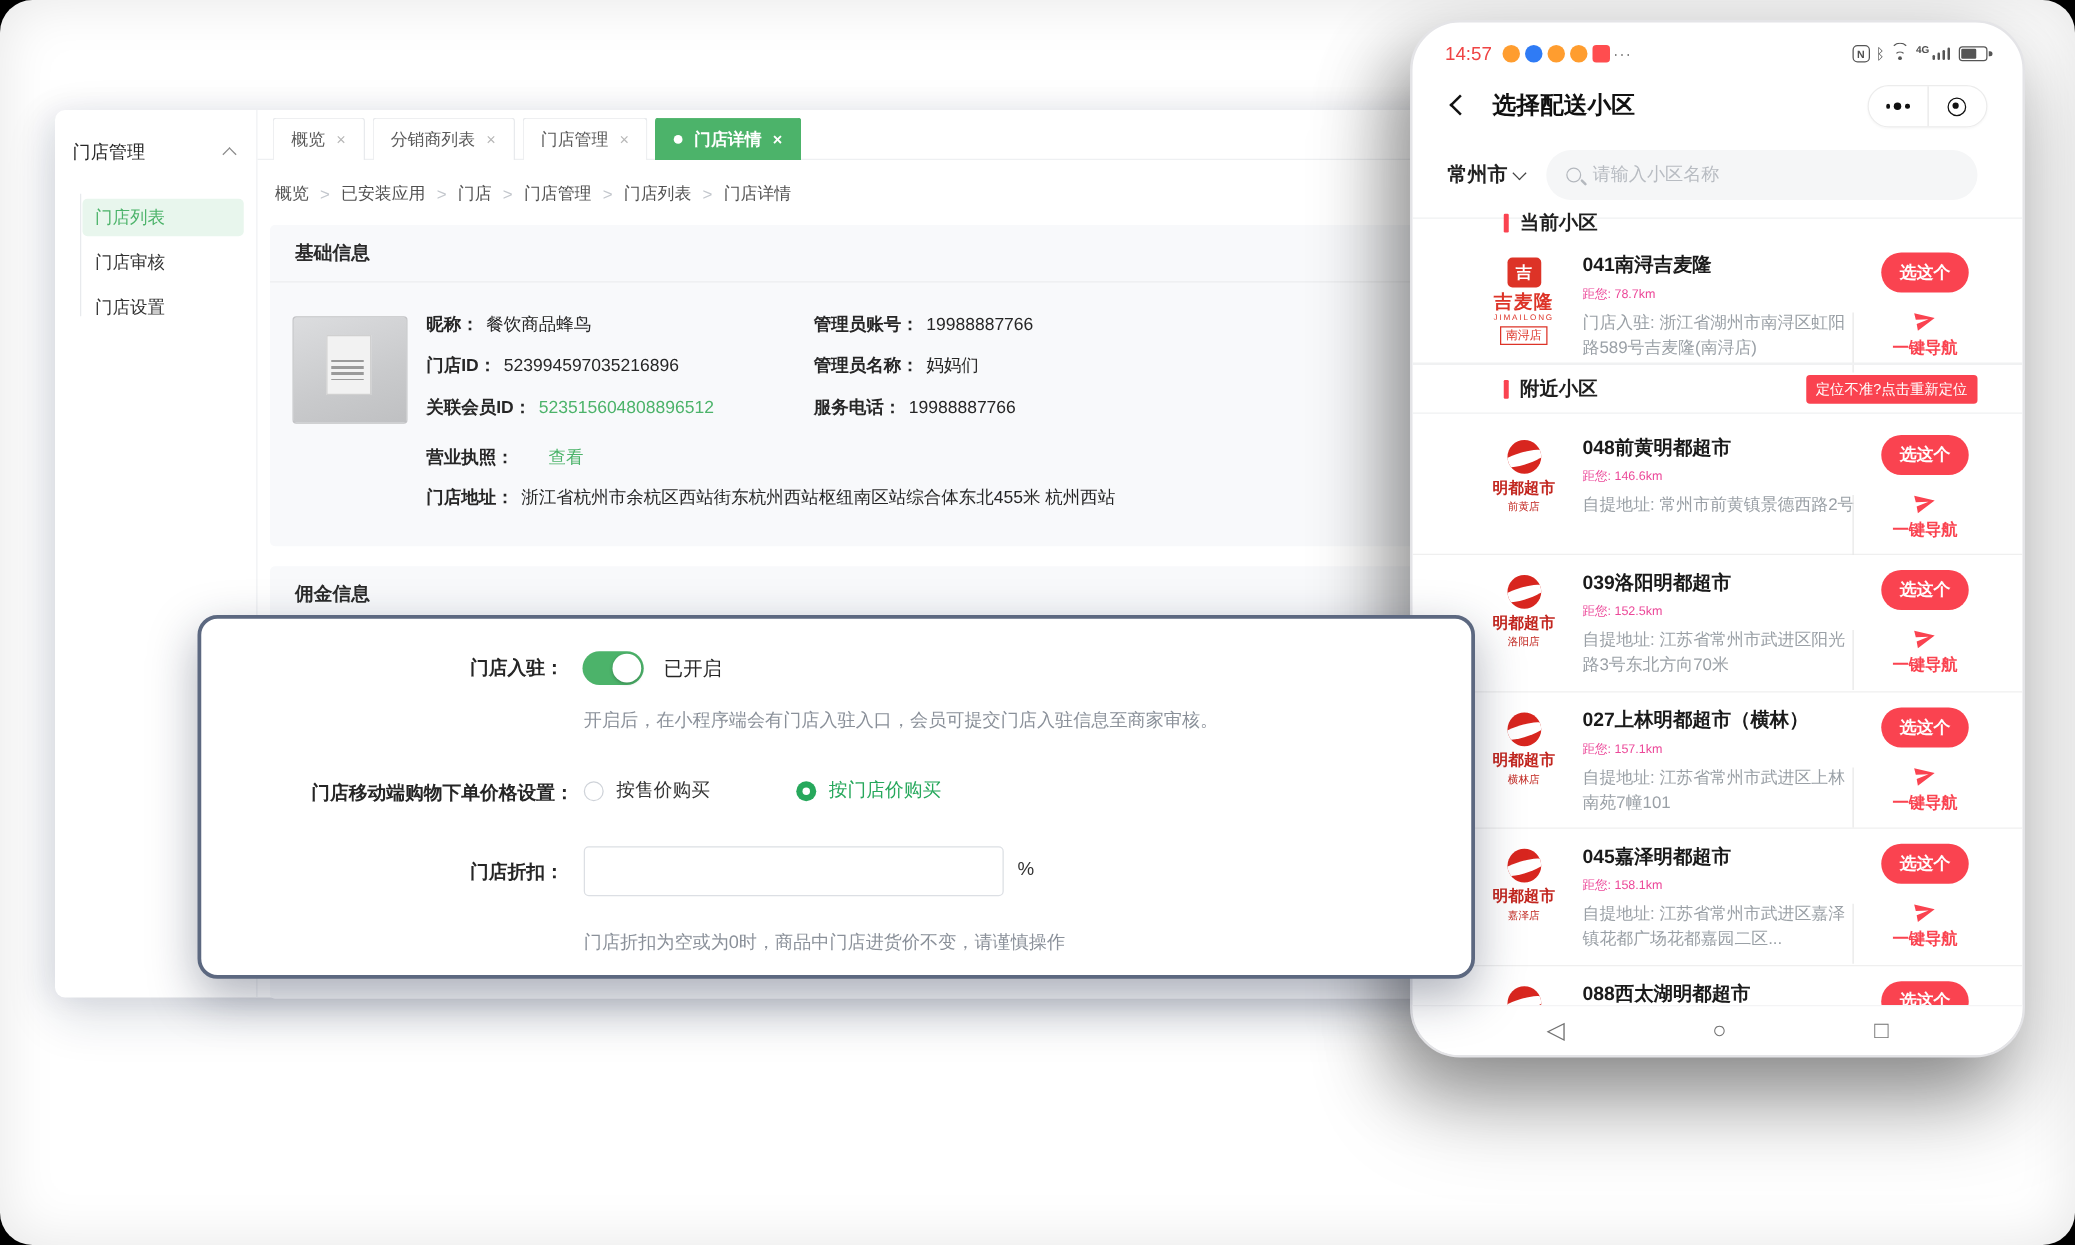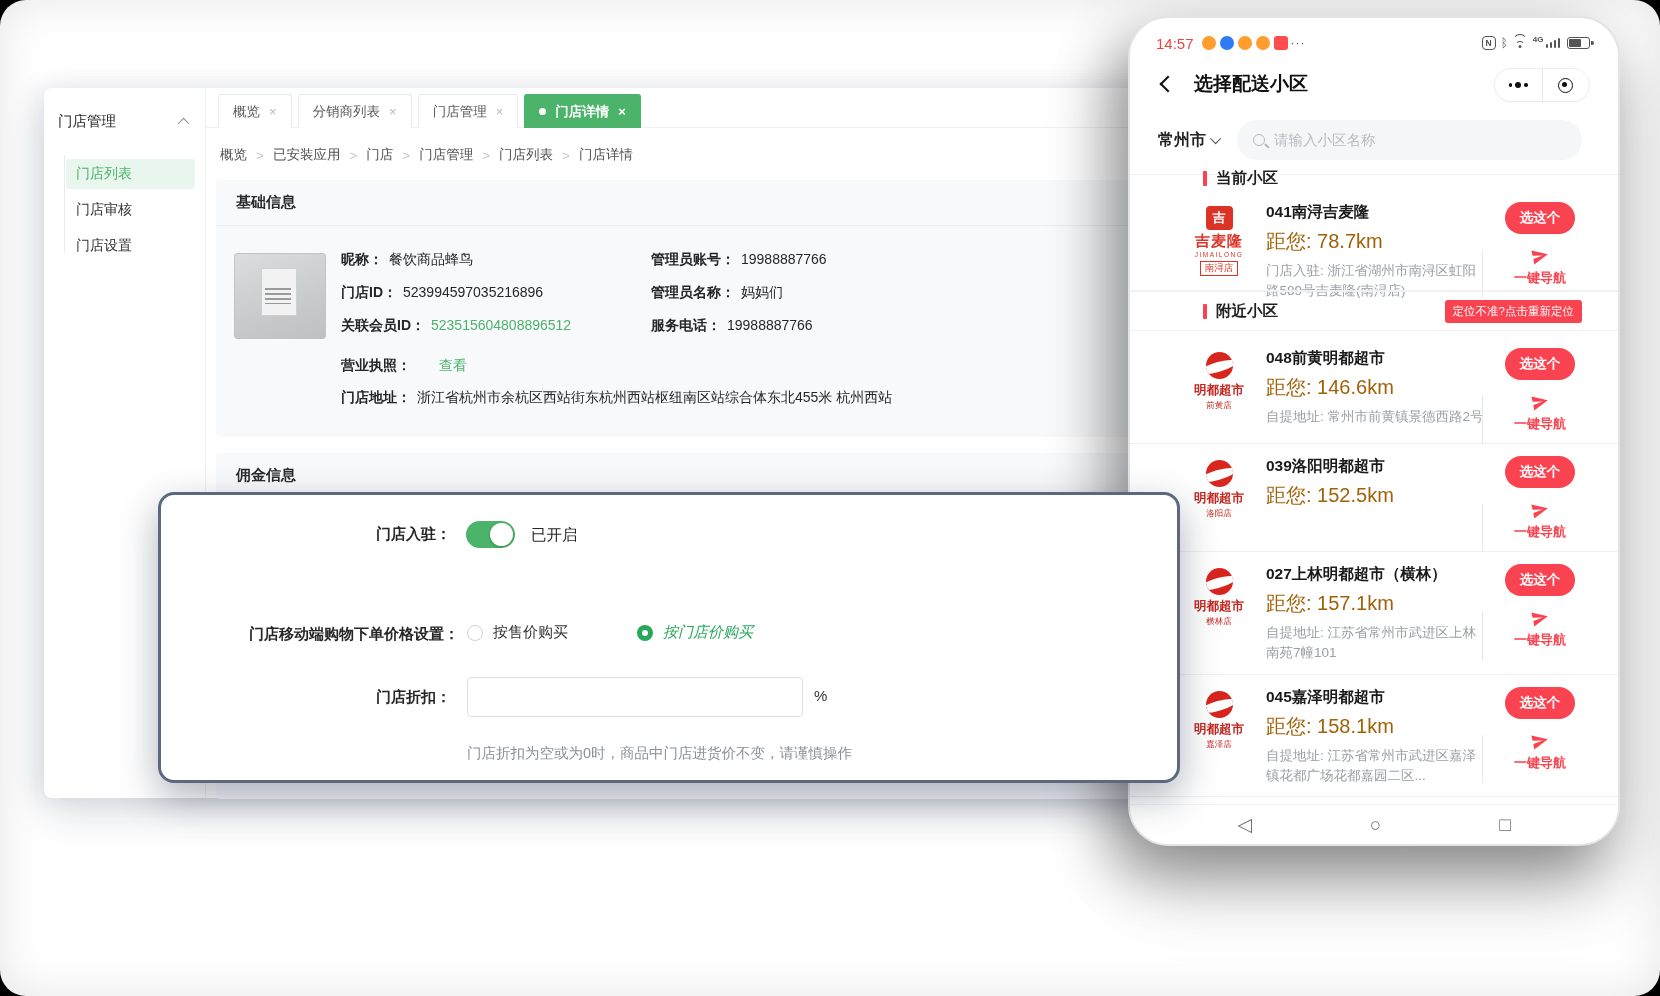--- a/index.html
+++ b/index.html
@@ -65,21 +65,21 @@
   .c-label { position:absolute; text-align:right; font-size:15px; font-weight:bold; color:#262626; }
   .toggle { position:absolute; left:305px; top:26px; width:49px; height:27px; border-radius:14px; background:#4cb36a; cursor:pointer; }
   .toggle::after { content:''; position:absolute; right:2px; top:2px; width:23px; height:23px; border-radius:50%; background:#fff; box-shadow:0 1px 3px rgba(0,0,0,.25); }
   .c-state { position:absolute; left:370px; top:30px; font-size:15.5px; color:#262626; }
   .c-hint { position:absolute; left:306px; font-size:14.5px; color:#8a9099; }
   .radio-row { position:absolute; top:128px; left:306px; display:flex; align-items:center; gap:10px; font-size:15px; color:#333; cursor:pointer; }
   .radio-row.second { left:476px; }
   .rdo { width:16px; height:16px; border-radius:50%; border:1px solid #cfd3d9; background:#fff; flex:none; }
   .rdo.on { border:none; background:#27a85c; position:relative; }
   .rdo.on::after { content:''; position:absolute; left:5px; top:5px; width:6px; height:6px; border-radius:50%; background:#fff; }
-  .radio-row.sel-label { color:#27a85c;font-style:italic; }
+  .radio-row.sel-label { color:#27a85c; }
   .disc-input { position:absolute; left:306px; top:182px; width:336px; height:40px; border:1px solid #dcdfe4; border-radius:4px; font-size:15px; padding:0 10px; color:#333; background:#fff; }
   .disc-unit { position:absolute; left:653px; top:192px; font-size:15px; color:#333; }
 
   
   .phone {
     position:absolute; left:1128px; top:16px; width:492px; height:830px; z-index:20;
     background:#fff; border:2px solid #e4e4e7; border-radius:40px; overflow:hidden;
     box-shadow: -20px 26px 55px rgba(0,0,0,.30), 0 34px 80px rgba(0,0,0,.25);
   }
   .statusbar { position:absolute; top:12px; left:26px; right:28px; height:26px; display:flex; align-items:center; }
@@ -128,21 +128,21 @@
   .redbar { width:4px; height:15px; background:#fa4350; border-radius:1px; margin-right:9px; flex:none; }
   .p-sec-title { font-size:15.5px; font-weight:bold; color:#1f1f1f; }
   .reloc-badge { margin-left:auto; background:#fa4350; color:#fff; font-size:11.5px; padding:4px 8px; border-radius:3px; cursor:pointer; }
 
   .hr { position:absolute; left:0; right:0; height:1px; background:#f0f1f2; }
 
   .item { display:flex; align-items:flex-start; padding:12px 34px 10px 46px; }
   .logo-col { width:86px; flex:none; display:flex; flex-direction:column; align-items:center; padding-top:4px; text-align:center; }
   .info-col { flex:1; min-width:0; padding-right:8px; padding-left:4px; }
   .name { font-size:15.5px; font-weight:bold; color:#1a1a1a; }
-  .dist { font-size:20px; color:#a16207; margin-top:5px; }
+  .dist { font-size:10px; color:#ec4899; margin-top:5px; }
   .addr { font-size:13.5px; color:#9aa0a6; margin-top:6px; line-height:1.5; }
   .act-col { width:88px; flex:none; display:flex; flex-direction:column; align-items:center; gap:12px; position:relative; }
   .nav-sep { position:absolute; left:-14px; top:48px; height:48px; width:1px; background:#e8e8e8; }
   .choose { background:#fa4350; color:#fff; font-size:13.5px; font-weight:bold; border:none; border-radius:16px; padding:7px 15px; cursor:pointer; font-family:inherit; white-space:nowrap; }
   .navi { display:flex; flex-direction:column; align-items:center; color:#fa4350; font-size:13px; font-weight:bold; gap:3px; cursor:pointer; }
   .plane { transform:rotate(-12deg); }
 
   .jm-ico { width:27px; height:24px; background:#dd3327; border-radius:4px; color:#fff; font-size:13px; font-weight:bold; display:flex; align-items:center; justify-content:center; }
   .jm-brand { color:#dd3327; font-weight:bold; font-size:15px; letter-spacing:1px; margin-top:2px; white-space:nowrap; }
   .jm-latin { color:#dd3327; font-size:6.5px; letter-spacing:1.5px; }
@@ -379,20 +379,21 @@
 
       <div class="item">
         <div class="logo-col">
           <span class="md-ico"></span>
           <span class="md-brand">明都超市</span>
           <span class="md-branch">洛阳店</span>
         </div>
         <div class="info-col">
           <div class="name">039洛阳明都超市</div>
           <div class="dist">距您: 152.5km</div>
+          <div class="addr">自提地址: 江苏省常州市武进区阳光路3号东北方向70米</div>
         </div>
         <div class="act-col">
           <i class="nav-sep"></i>
           <button class="choose">选这个</button>
           <span class="navi">
             <svg class="plane" width="20" height="20" viewBox="0 0 24 24" fill="#fa4350">
                 <path d="M3.2 20.6 21.5 12 3.2 3.4l.2 6.6L15.5 12 3.4 14z"></path>
               </svg>
             <span>一键导航</span>
           </span>
@@ -469,20 +470,21 @@
       <span>◁</span>
       <span>○</span>
       <span>□</span>
     </div>
   </div>
 
   <div class="callout">
     <div class="c-label" style="left:0; width:290px; top:30px;">门店入驻：</div>
     <div class="toggle"></div>
     <div class="c-state">已开启</div>
+    <div class="c-hint" style="top:72px; width:710px;">开启后，在小程序端会有门店入驻入口，会员可提交门店入驻信息至商家审核。</div>
 
     <div class="c-label" style="left:0; width:298px; top:130px;">门店移动端购物下单价格设置：</div>
     <div class="radio-row">
       <i class="rdo"></i>
       <span>按售价购买</span>
     </div>
     <div class="radio-row second sel-label">
       <i class="rdo on"></i>
       <span>按门店价购买</span>
     </div>

